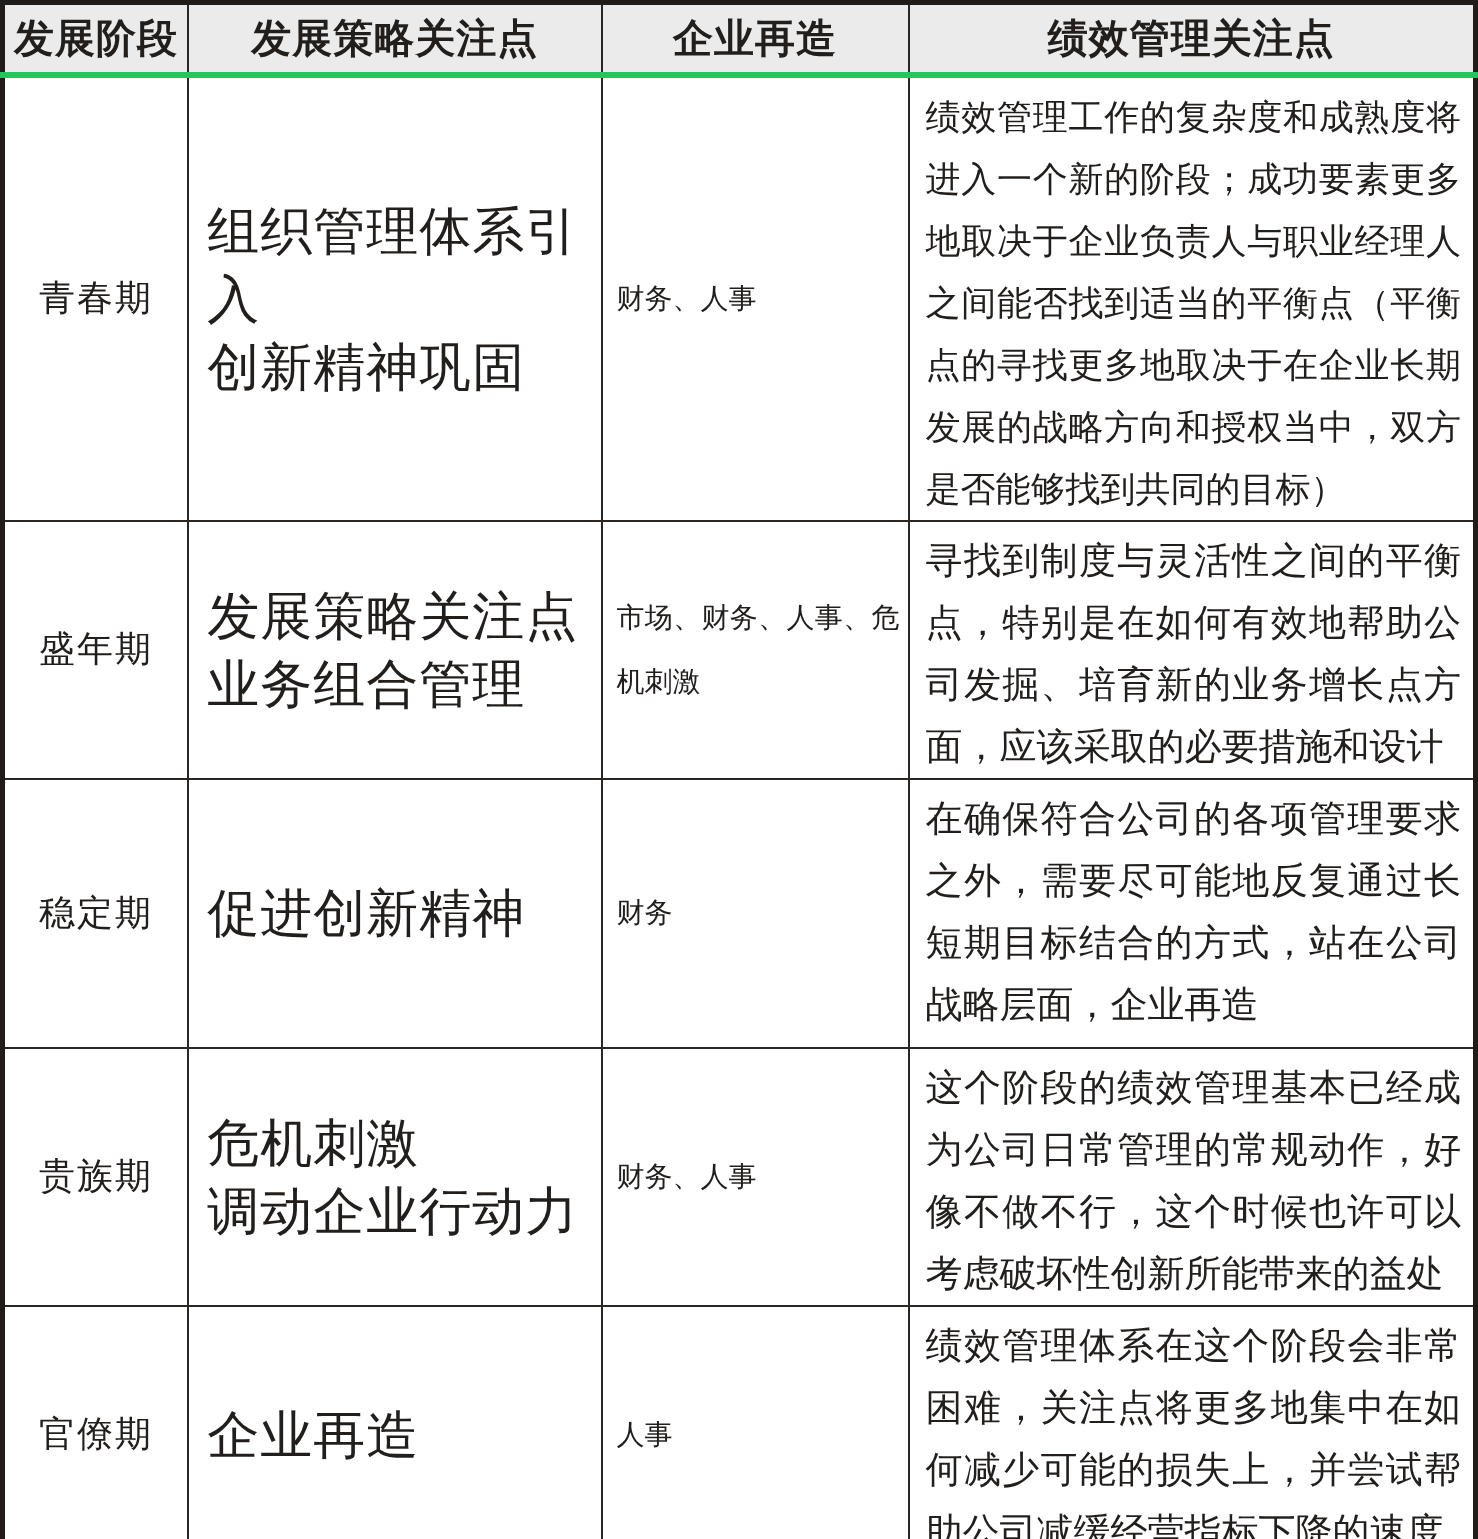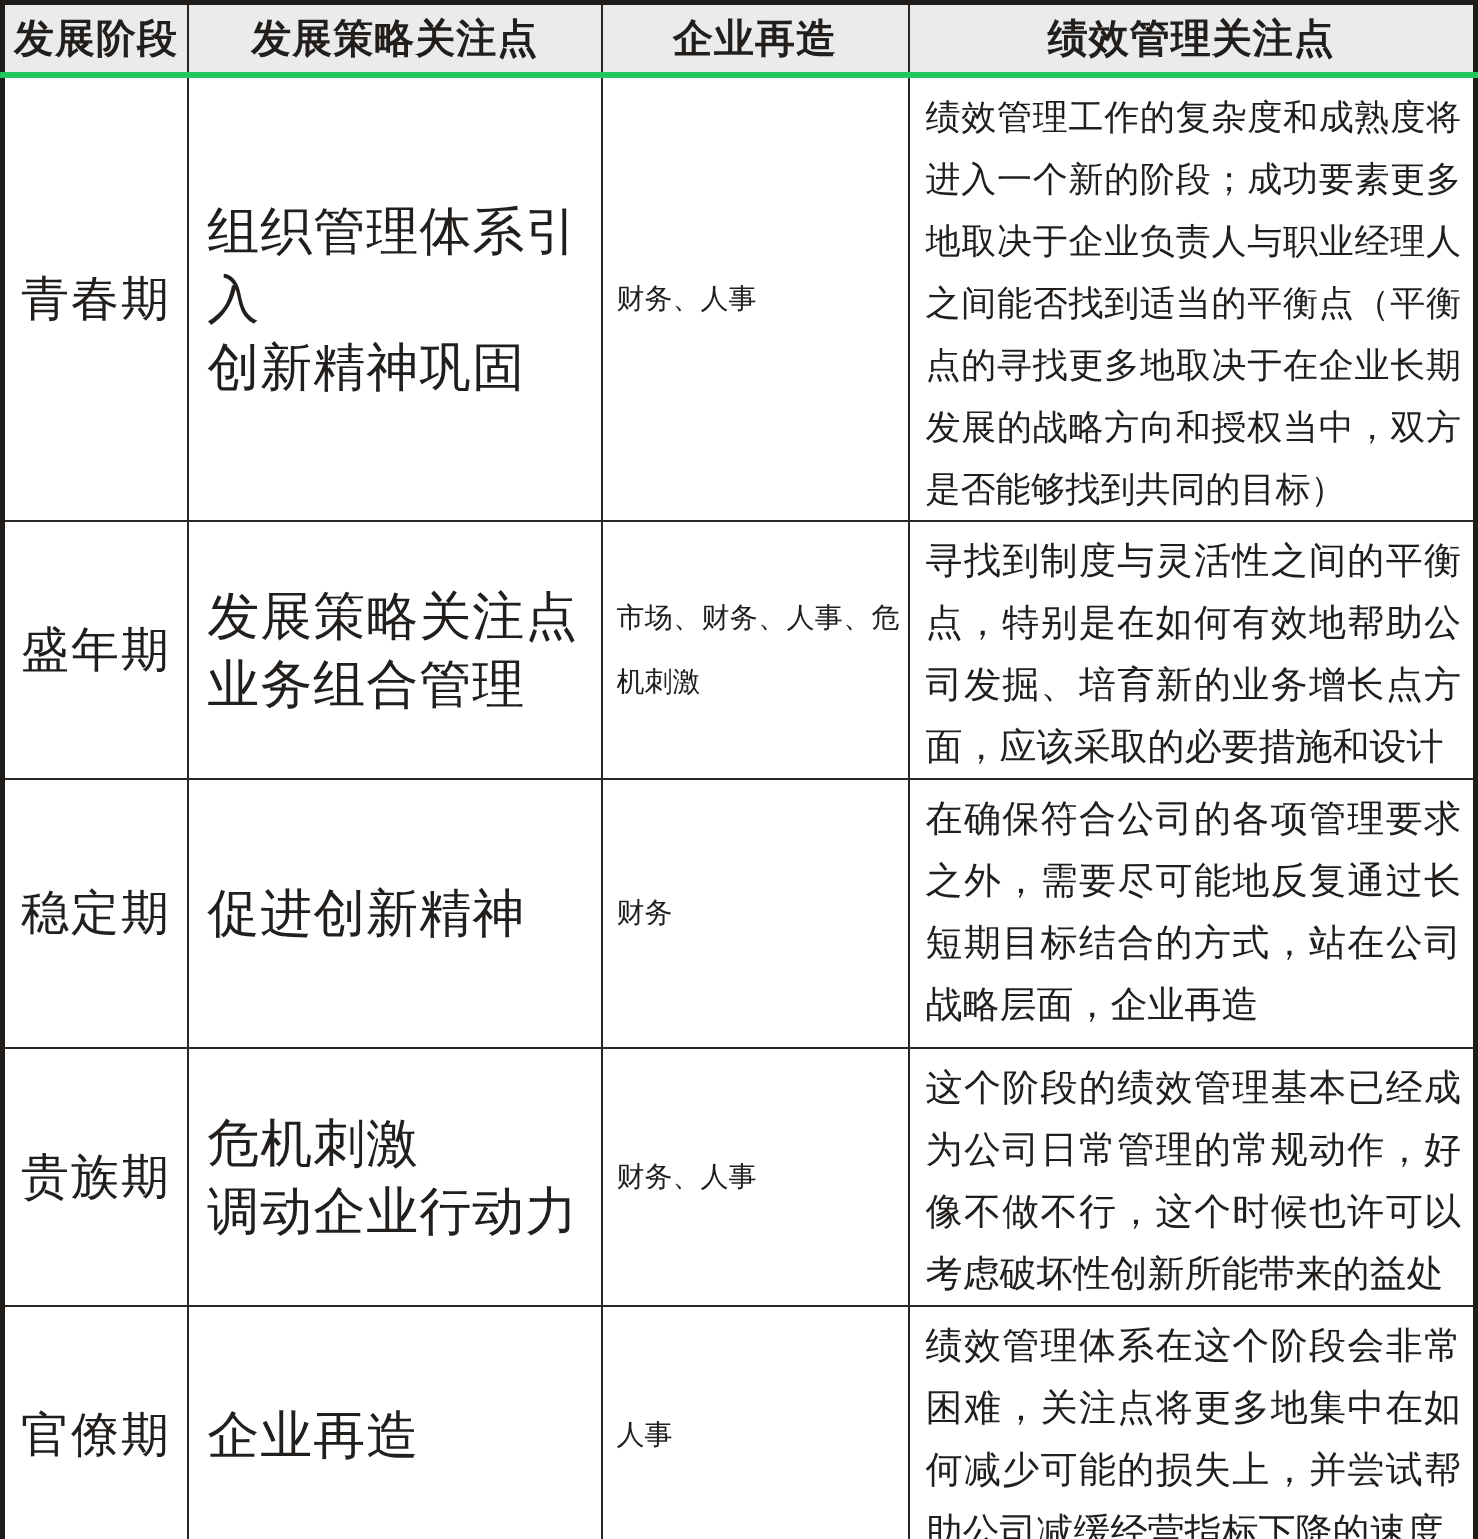--- a/index.html
+++ b/index.html
@@ -42,21 +42,21 @@
     letter-spacing: 1px;
   }
   
   td {
     font-family: "DejaVu Serif", "Liberation Serif", serif;
     font-weight: 400;
   }
   td.stage {
     text-align: center;
     vertical-align: middle;
-    font-size: 48px;
+    font-size: 36px;
     letter-spacing: 2px;
   }
   td.strategy {
     text-align: left;
     vertical-align: middle;
     font-size: 52px;
     line-height: 68px;
     padding: 0 10px 0 18px;
     white-space: pre-line;
     letter-spacing: 1px;

